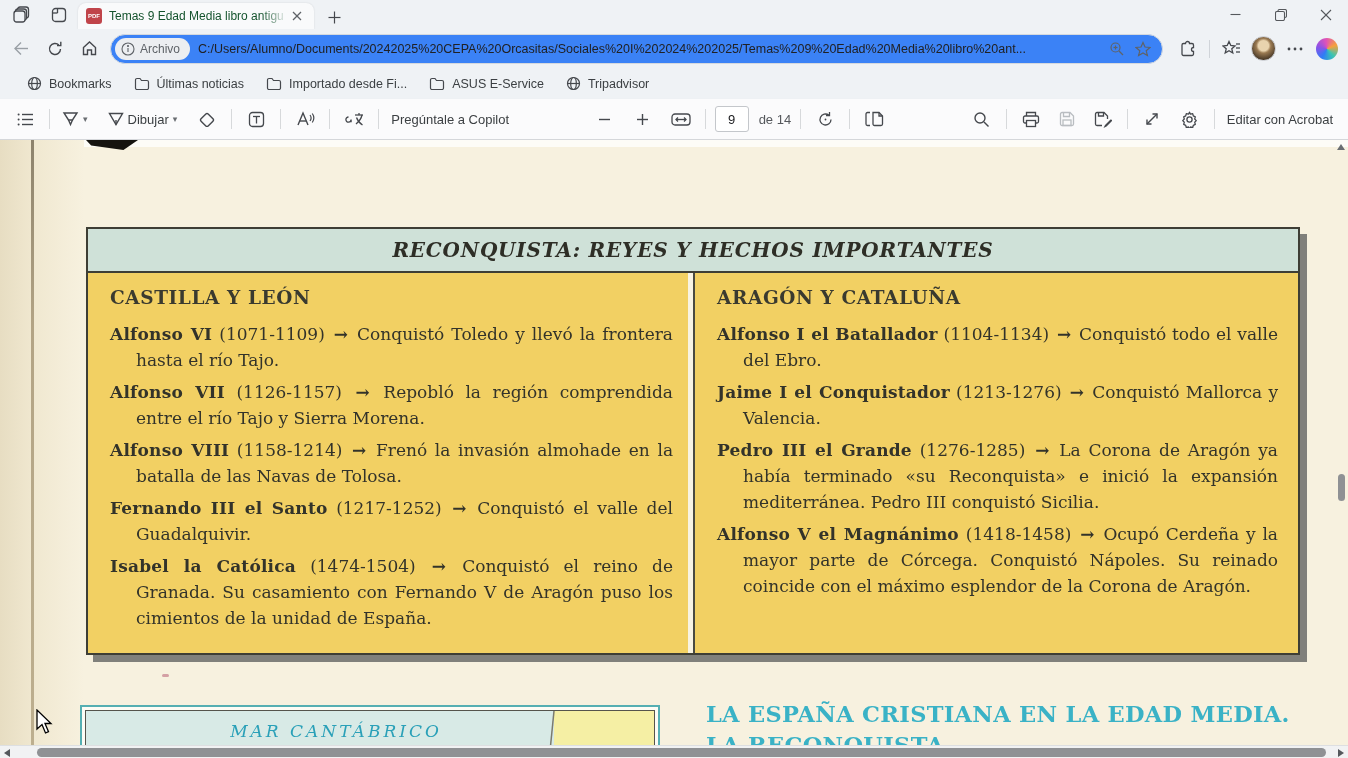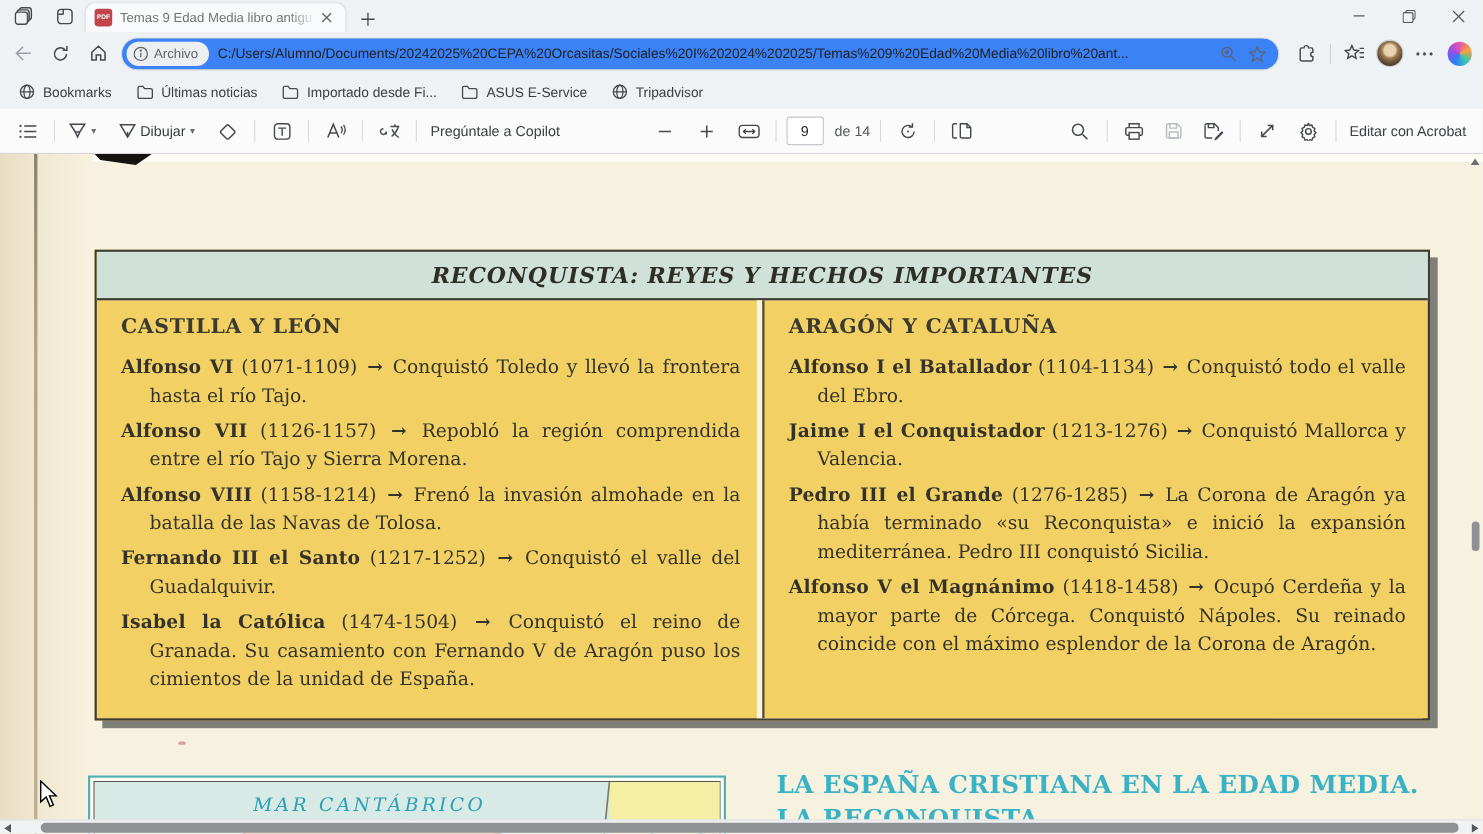--- a/index.html
+++ b/index.html
@@ -3,21 +3,21 @@
 <meta charset="utf-8">
 <style>
   * { margin:0; padding:0; box-sizing:border-box; }
   html,body { width:1348px; height:758px; overflow:hidden; font-family:"Liberation Sans", sans-serif; }
   #app { position:relative; width:1348px; height:758px; background:#eff2f5; }
 
   
   .titlebar { position:absolute; top:0; left:0; right:0; height:29px; background:#eff2f5; display:flex; align-items:center; }
   .tb-btn { width:30px; height:24px; display:flex; align-items:center; justify-content:center; color:#45484d; }
   .tab { position:absolute; left:78px; top:3px; width:236px; height:26px; background:#f9fafb; border-radius:8px 8px 0 0; display:flex; align-items:center; padding:0 8px; box-shadow:0 0 2px rgba(0,0,0,.12); }
-  .tab-title { flex:1; font-size:12px; color:#737373; white-space:nowrap; overflow:hidden; -webkit-mask-image:linear-gradient(90deg,#000 85%,transparent); mask-image:linear-gradient(90deg,#000 85%,transparent); }
+  .tab-title { flex:1; font-size:12px; color:#14532d; white-space:nowrap; overflow:hidden; -webkit-mask-image:linear-gradient(90deg,#000 85%,transparent); mask-image:linear-gradient(90deg,#000 85%,transparent); }
   .pdf-badge { width:16px; height:16px; background:#c0444a; border-radius:3px; color:#fff; font-size:6px; font-weight:bold; display:flex; align-items:center; justify-content:center; margin-right:7px; flex:none; }
   .tab-close { width:18px; height:18px; display:flex; align-items:center; justify-content:center; color:#5f6368; border-radius:4px; flex:none; }
   .newtab { position:absolute; left:322px; top:5px; width:24px; height:24px; display:flex; align-items:center; justify-content:center; color:#45484d; font-size:16px; }
   .win-controls { position:absolute; right:0; top:0; height:29px; display:flex; }
   .win-btn { width:45px; height:29px; display:flex; align-items:center; justify-content:center; color:#55585c; }
 
   
   .addressbar { position:absolute; top:29px; left:0; right:0; height:39px; background:#eff2f5; display:flex; align-items:center; }
   .nav-btn { width:34px; height:30px; display:flex; align-items:center; justify-content:center; color:#45484d; }
   .nav-btn.disabled { color:#9aa0a6; }
@@ -25,21 +25,21 @@
   .site-badge { height:22px; background:#eceef1; border-radius:12px; display:flex; align-items:center; padding:0 10px 0 6px; color:#5f6368; font-size:12px; gap:5px; flex:none; }
   .url-text { flex:1; font-size:12.5px; color:#202124; white-space:nowrap; overflow:hidden; margin-left:8px; }
   .pill-ic { width:26px; height:26px; display:flex; align-items:center; justify-content:center; color:#5f6368; flex:none; }
   .right-cluster { display:flex; align-items:center; margin-left:10px; margin-right:6px; gap:2px; }
   .chrome-ic { width:30px; height:28px; display:flex; align-items:center; justify-content:center; color:#45484d; }
   .sep-v { width:1px; height:18px; background:#d0d4d9; margin:0 4px; }
   .avatar { width:25px; height:25px; border-radius:50%; background:radial-gradient(circle at 50% 38%, #e8d3ae 0 28%, #9a7a52 40%, #4a3a28 75%, #2c241a); border:1px solid #c9ccd1; }
   .copilot { width:22px; height:22px; border-radius:50%; background:conic-gradient(from 210deg,#2f7cf6,#8a52e8,#e052b8,#f6a13c,#39c6b2,#2f7cf6); }
 
   
-  .bookmarksbar { position:absolute; top:68px; left:0; right:0; height:31px; background:#eff2f5; display:flex; align-items:center; padding-left:8px; gap:4px; }
+  .bookmarksbar { position:absolute; top:68px; left:0; right:0; height:31px; background:#eff2f5; display:flex; align-items:center; padding-left:18px; gap:4px; }
   .bm-item { display:flex; align-items:center; gap:7px; padding:4px 9px; border-radius:6px; color:#3c4043; font-size:12.5px; }
   .bm-item svg { color:#45484d; }
 
   
   .pdftoolbar { position:absolute; top:99px; left:0; right:0; height:41px; background:#fbfbfc; border-bottom:1px solid #d5d7da; box-shadow:0 1px 2px rgba(0,0,0,.08); display:flex; align-items:center; font-size:13px; color:#3c4043; }
   .pt-btn { height:30px; min-width:30px; display:flex; align-items:center; justify-content:center; color:#45484d; border-radius:4px; padding:0 3px; gap:4px; }
   .pt-label { font-size:13px; color:#3c4043; }
   .vdiv { width:1px; height:20px; background:#d7d9db; margin:0 9px; flex:none; }
   .chev { font-size:9px; color:#6a6e72; }
   .page-box { width:34px; height:26px; border:1px solid #c4c7cb; border-radius:3px; background:#fff; text-align:center; font-size:13px; color:#202124; font-family:"Liberation Sans",sans-serif; }

